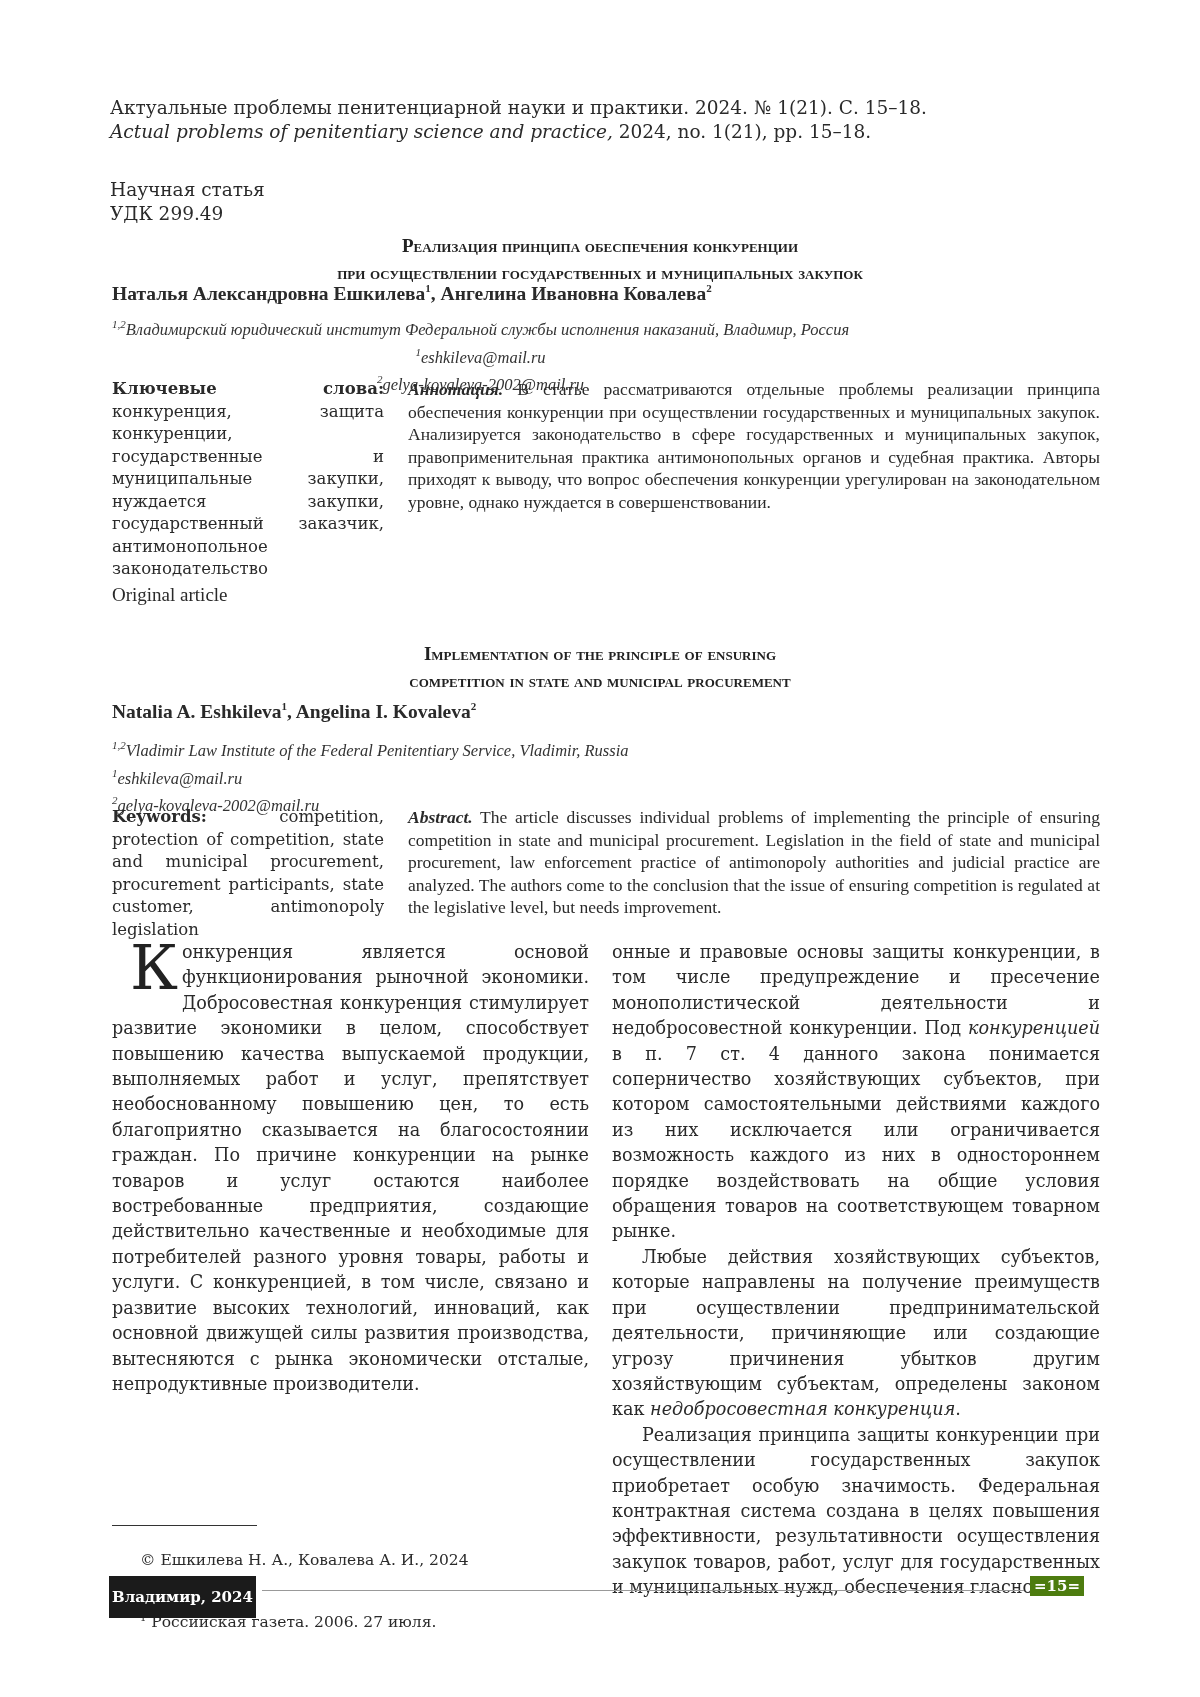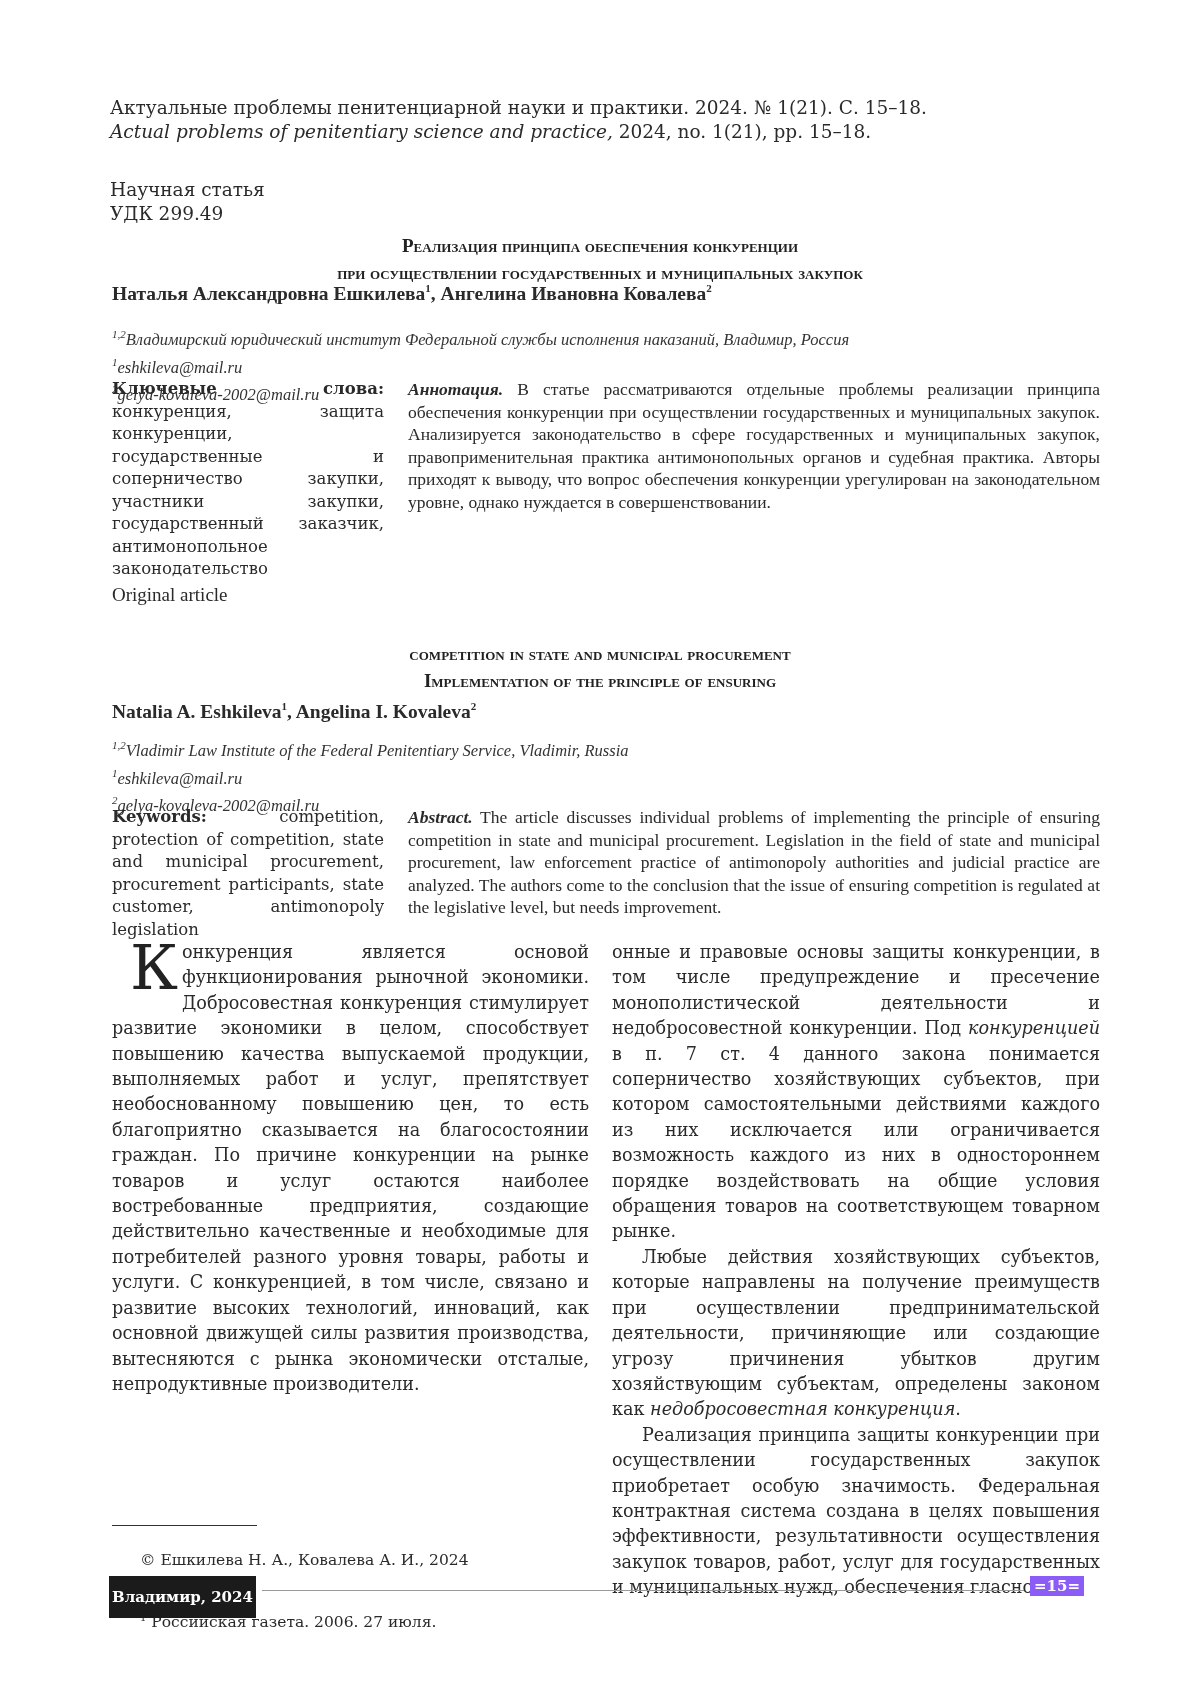--- a/index.html
+++ b/index.html
@@ -22,21 +22,21 @@
   .col { font-size:17.6px; line-height:25.4px; text-align:justify; }
   .colL { left:112px; width:477px; top:940px; }
   .colR { left:612px; width:488px; top:940px; }
   .col p { margin:0; text-indent:0; }
   .col p.ind { text-indent:30px; }
   .dropcap { float:left; font-size:62px; line-height:50px; margin:3px 4px 0 18px; color:#222; }
   .fnrule { left:112px; top:1525px; width:145px; height:1px; background:#333; }
   .fn { left:140px; font-size:15.5px; line-height:20px; }
   .footer-left { left:109px; top:1576px; background:#1b1b1b; color:#fff; font-weight:bold; font-size:15px; padding:12px 3px; line-height:18px; }
   .footer-rule { left:262px; top:1590px; width:762px; height:1px; background:#999; }
-  .footer-right { left:1030px; top:1576px; background:#8b5cf6; color:#fff; font-weight:bold; font-size:15px; padding:1px 4px; line-height:18px; }
+  .footer-right { left:1030px; top:1576px; background:#4d7c0f; color:#fff; font-weight:bold; font-size:15px; padding:1px 4px; line-height:18px; }
 </style>
 </head>
 <body>
 
 <div class="abs hdr">
   <div>Актуальные проблемы пенитенциарной науки и практики. 2024. № 1(21). С. 15–18.</div>
   <div><span class="it">Actual problems of penitentiary science and practice,</span><span> 2024, no. 1(21), pp. 15–18.</span></div>
 </div>
 
 <div class="abs type">
@@ -44,35 +44,35 @@
   <div>УДК 299.49</div>
 </div>
 
 <div class="abs title" style="top:232px;">
   <div>Реализация принципа обеспечения конкуренции</div>
   <div>при осуществлении государственных и муниципальных закупок</div>
 </div>
 
 <div class="abs authors" style="top:282px;"><span>Наталья Александровна Ешкилева</span><sup>1</sup><span>, </span><span>Ангелина Ивановна Ковалева</span><sup>2</sup></div>
 
-<div class="abs aff" style="top:323px;">
+<div class="abs aff" style="top:313px;text-align:center;">
   <div><sup>1,2</sup><span>Владимирский юридический институт Федеральной службы исполнения наказаний, Владимир, Россия</span></div>
   <div><sup>1</sup><span>eshkileva@mail.ru</span></div>
   <div><sup>2</sup><span>gelya-kovaleva-2002@mail.ru</span></div>
 </div>
 
-<div class="abs kw" style="top:378px;"><b>Ключевые слова:</b><span> конкуренция, защита конкуренции, государственные и соперничество закупки, участники закупки, государственный заказчик, антимонопольное законодательство</span></div>
+<div class="abs kw" style="top:378px;"><b>Ключевые слова:</b><span> конкуренция, защита конкуренции, государственные и муниципальные закупки, нуждается закупки, государственный заказчик, антимонопольное законодательство</span></div>
 
 <div class="abs abst" style="top:378px;"><b>Аннотация.</b><span> В статье рассматриваются отдельные проблемы реализации принципа обеспечения конкуренции при осуществлении государственных и муниципальных закупок. Анализируется законодательство в сфере государственных и муниципальных закупок, правоприменительная практика антимонопольных органов и судебная практика. Авторы приходят к выводу, что вопрос обеспечения конкуренции урегулирован на законодательном уровне, однако нуждается в совершенствовании.</span></div>
 
 <div class="abs orig">Original article</div>
 
 <div class="abs title" style="top:640px;">
+  <div>Implementation of the principle of ensuring</div>
   <div>competition in state and municipal procurement</div>
-  <div>Implementation of the principle of ensuring</div>
 </div>
 
 <div class="abs authors" style="top:700px;"><span>Natalia A. Eshkileva</span><sup>1</sup><span>, </span><span>Angelina I. Kovaleva</span><sup>2</sup></div>
 
 <div class="abs aff" style="top:734px;">
   <div><sup>1,2</sup><span>Vladimir Law Institute of the Federal Penitentiary Service, Vladimir, Russia</span></div>
   <div><sup>1</sup><span>eshkileva@mail.ru</span></div>
   <div><sup>2</sup><span>gelya-kovaleva-2002@mail.ru</span></div>
 </div>
 

